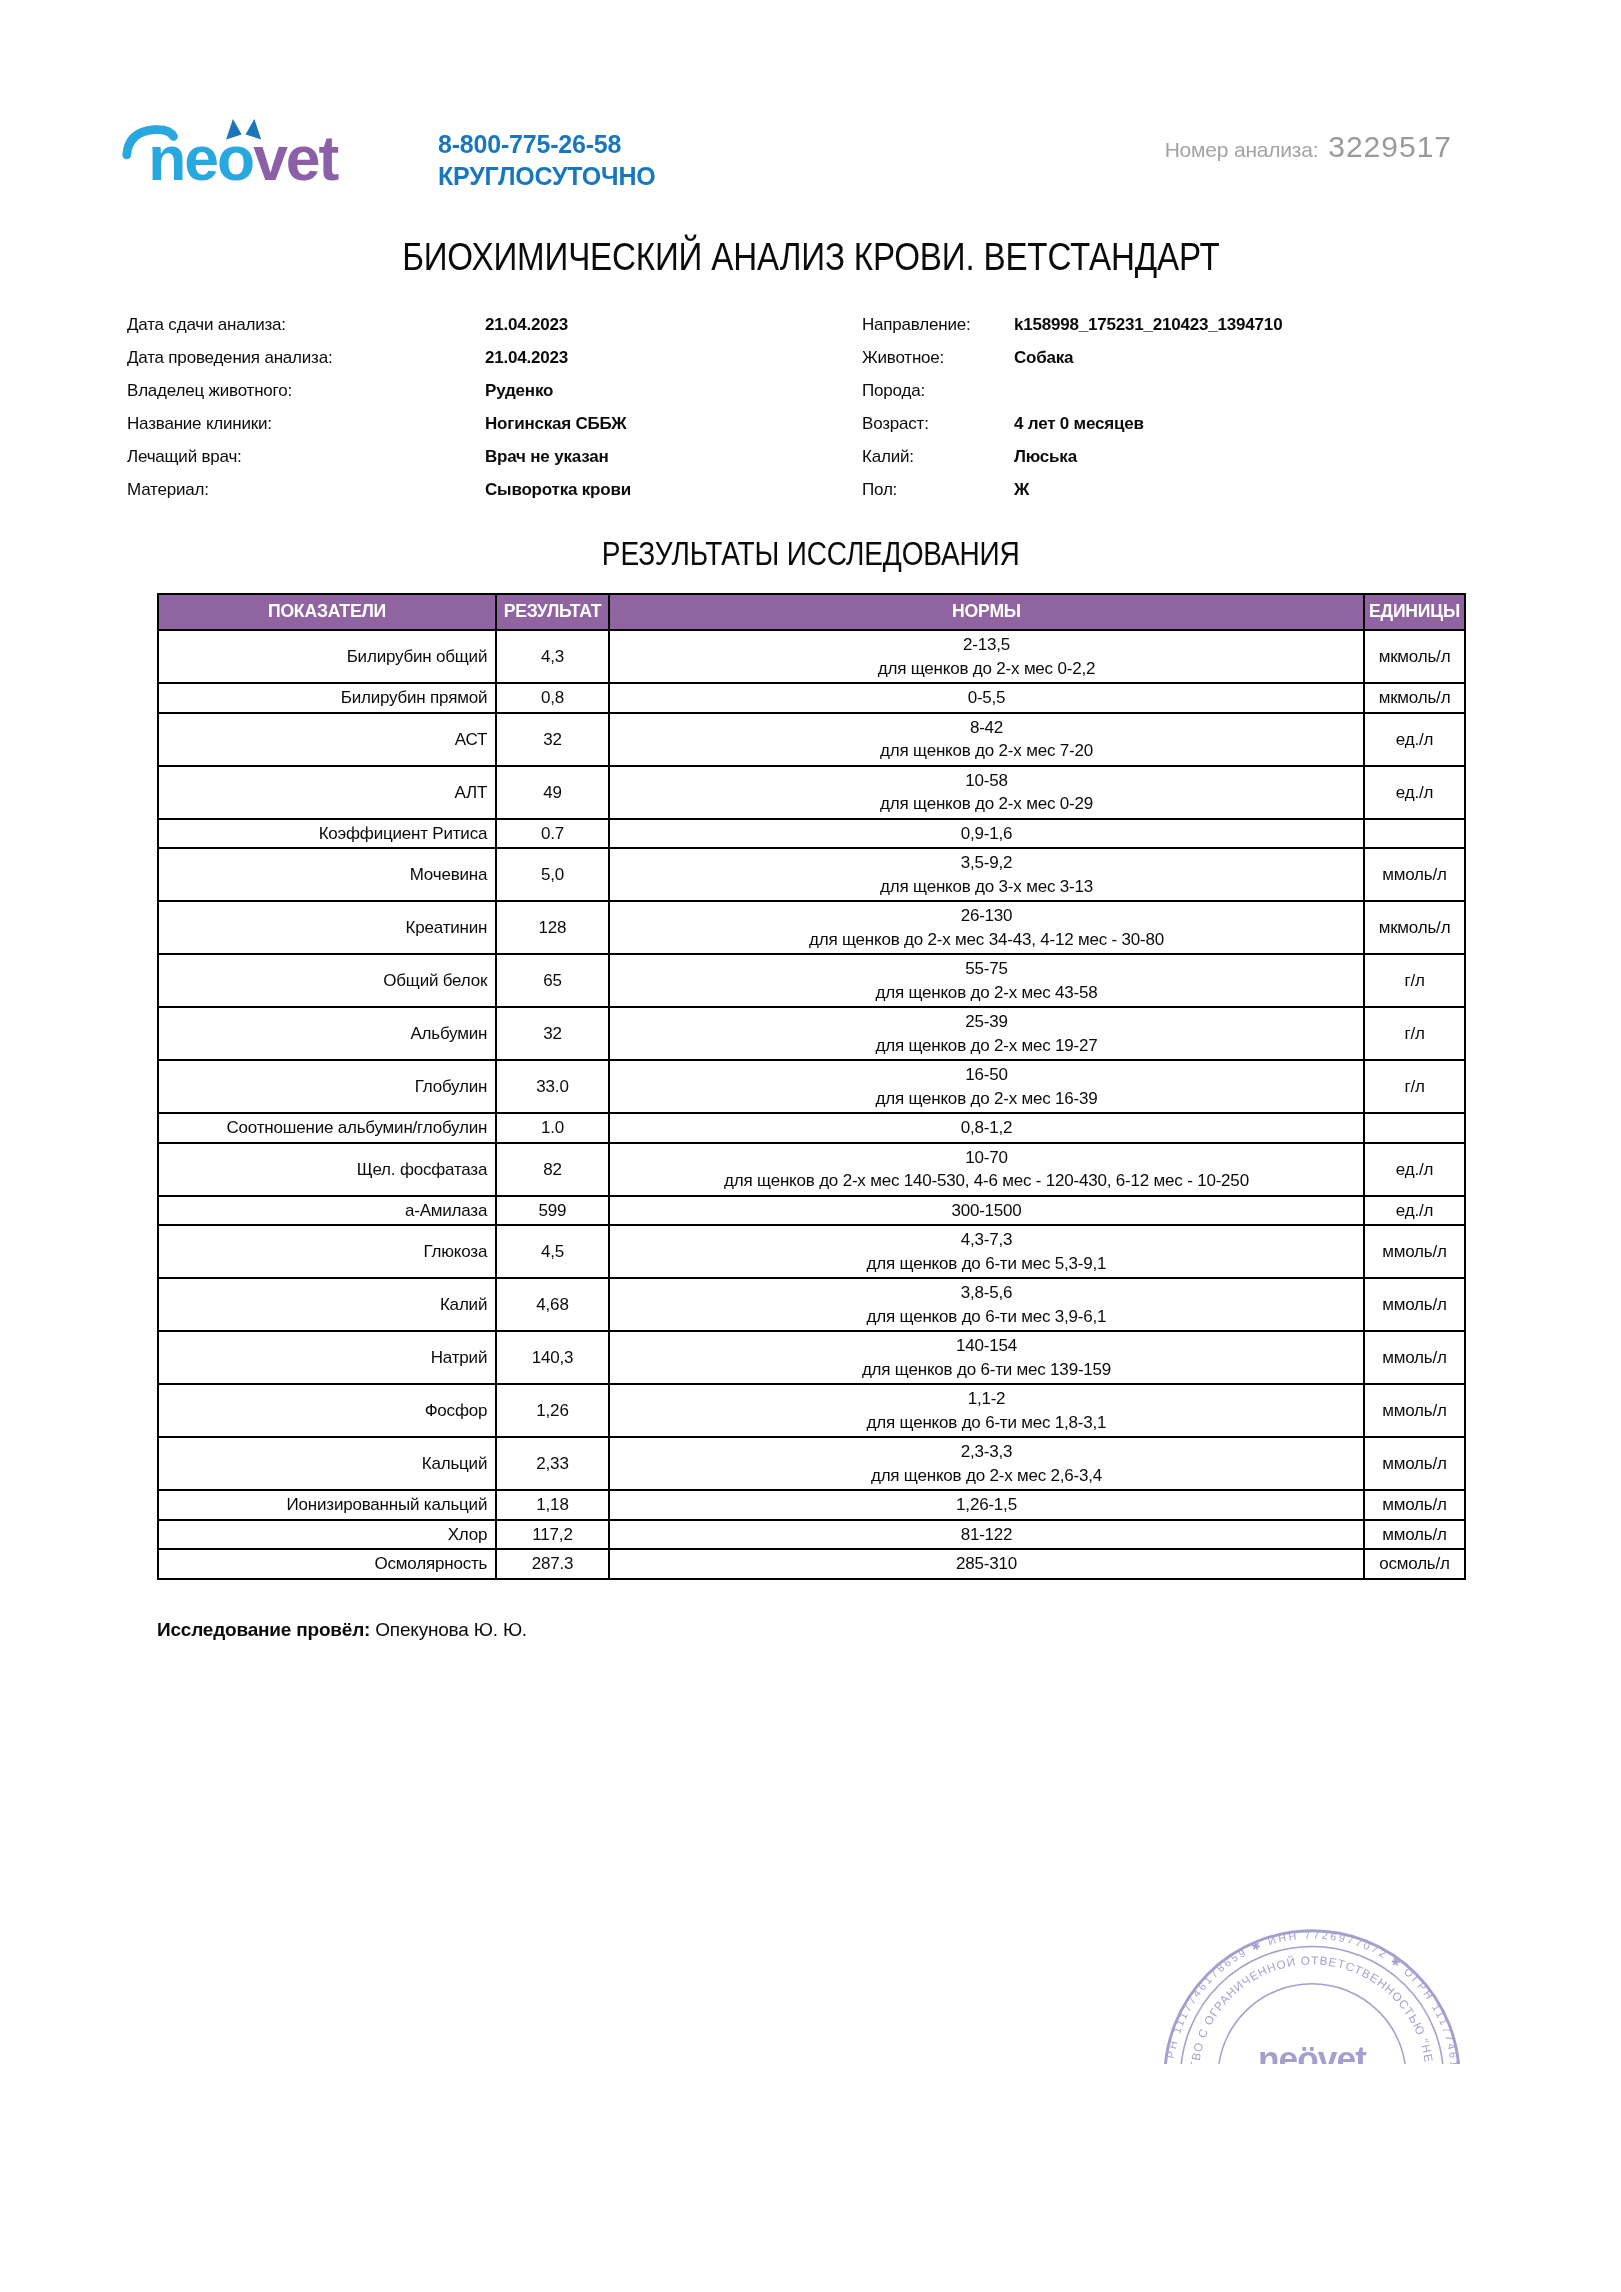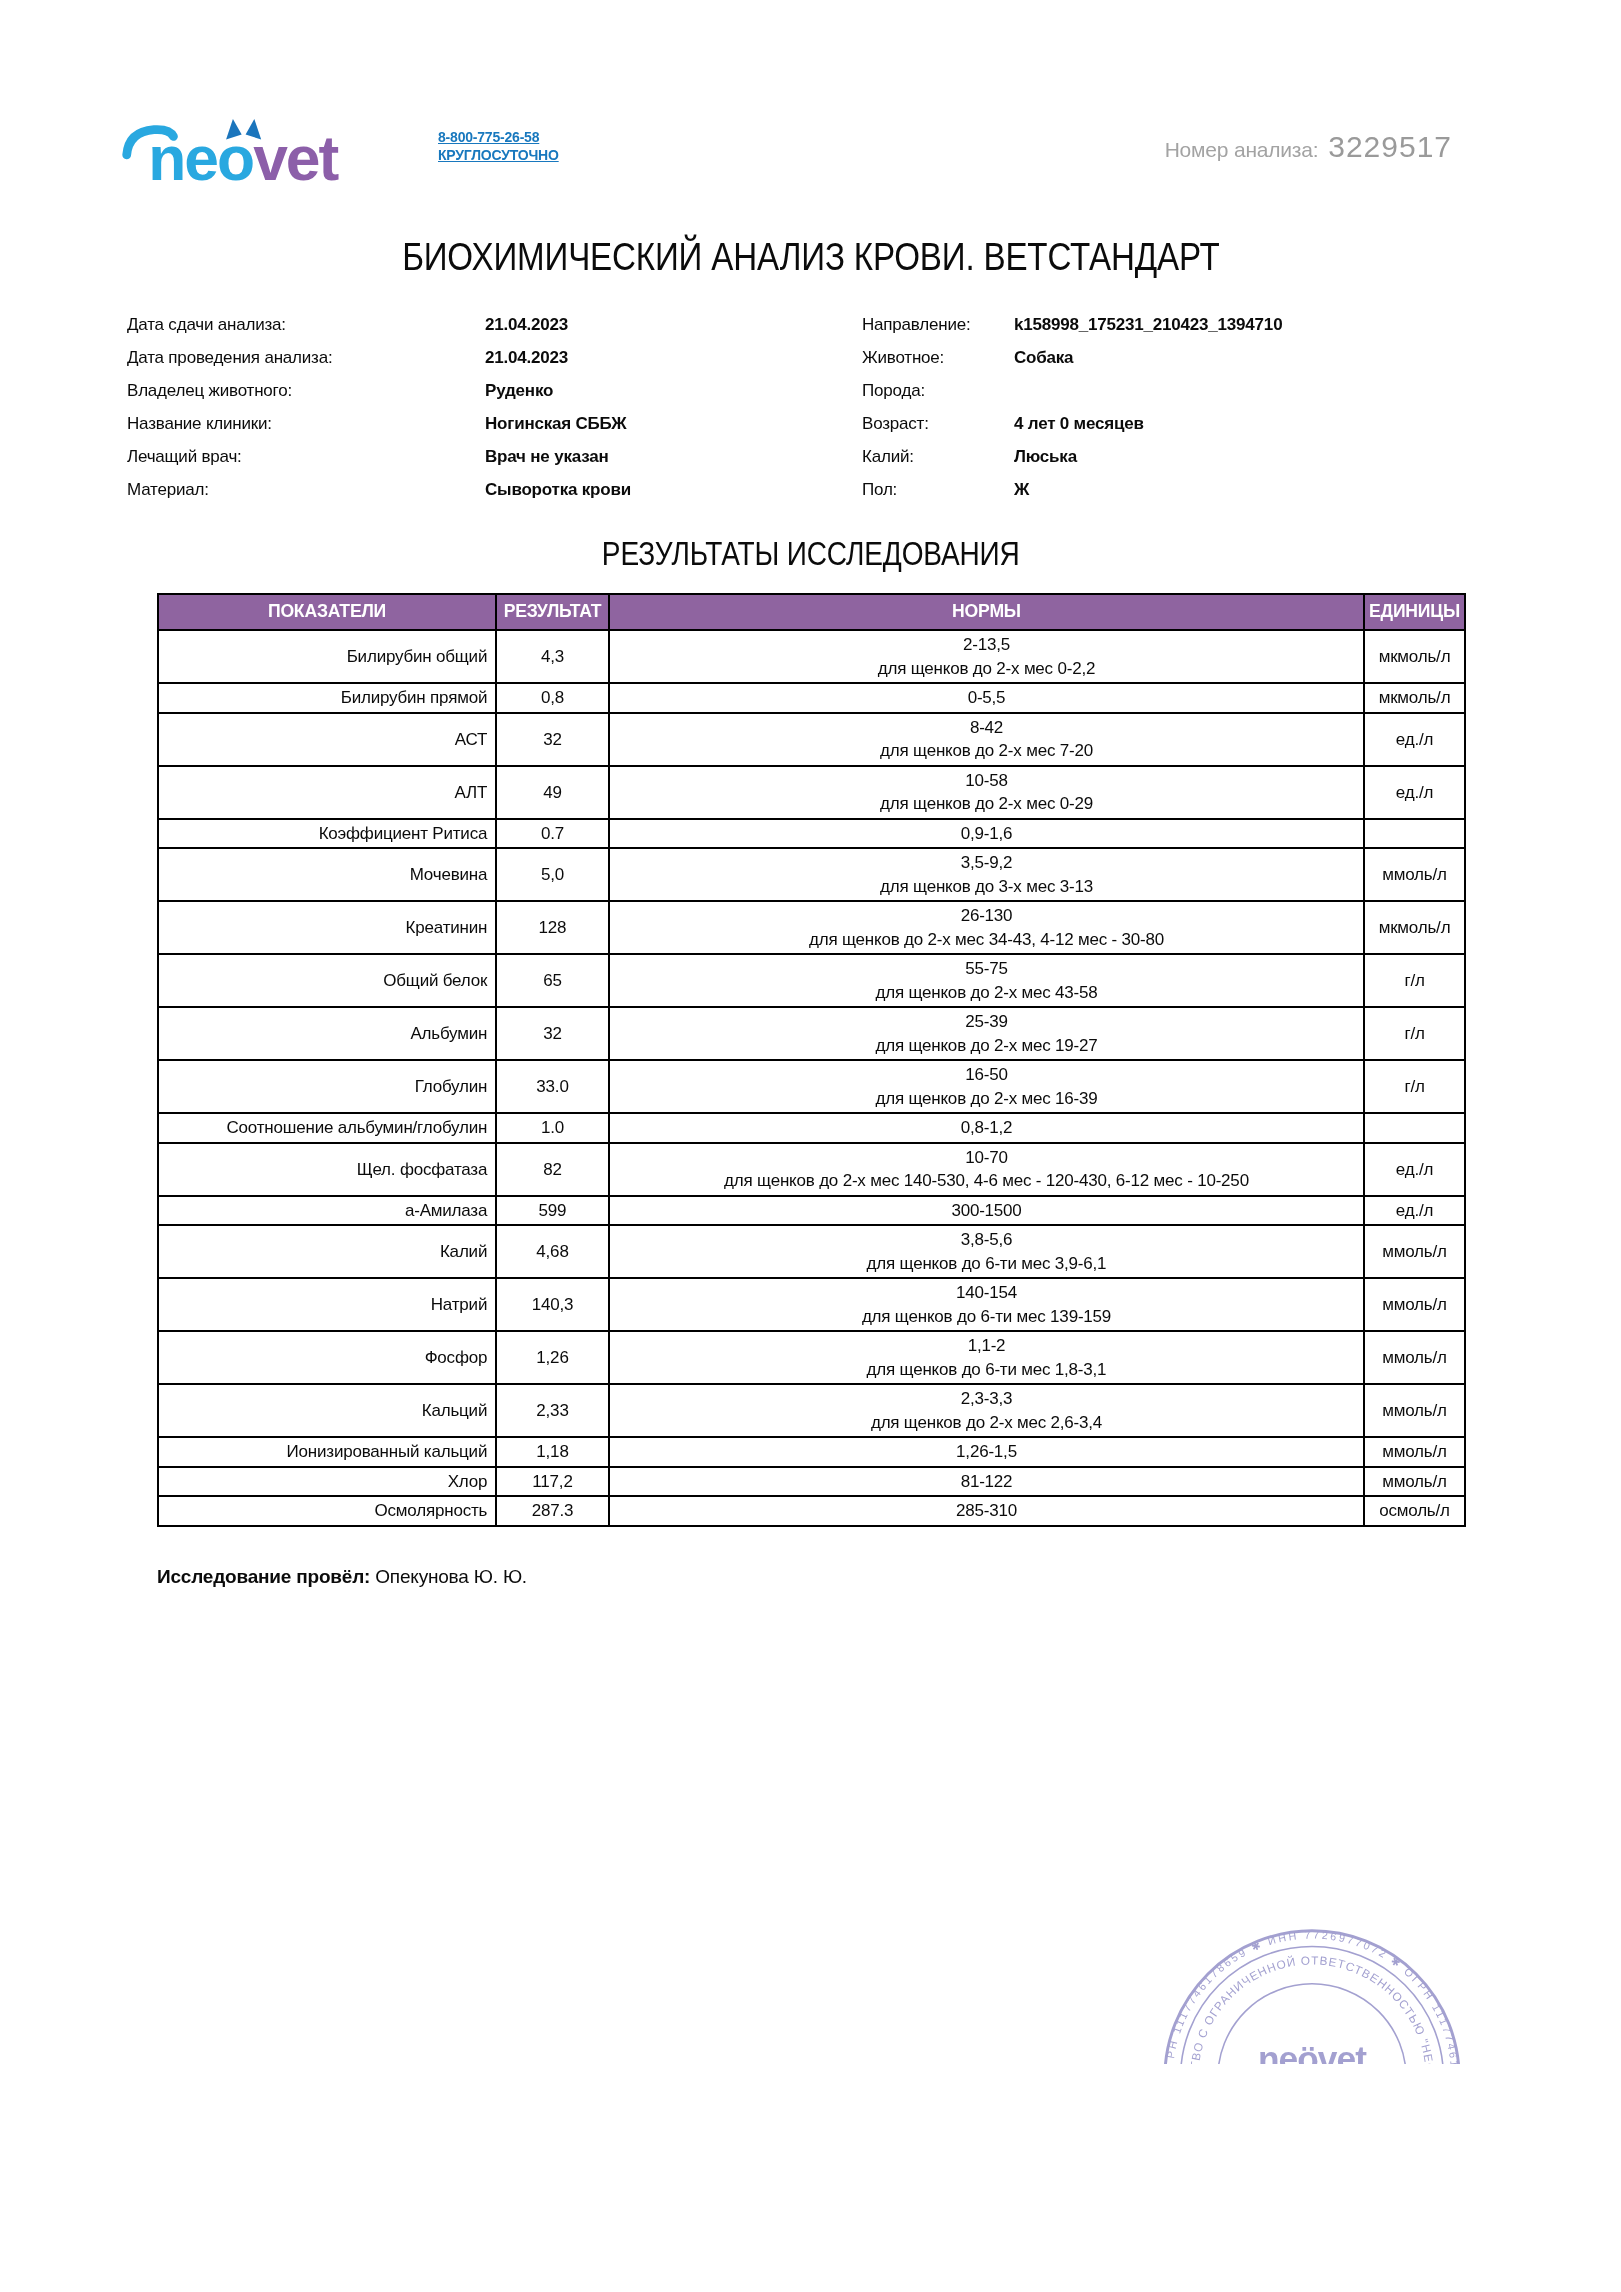--- a/index.html
+++ b/index.html
@@ -11,21 +11,21 @@
   html,body{background:#fff;}
   .page{
     position:relative; width:1621px; height:2064px; background:#fff;
     font-family:"Liberation Sans", sans-serif; color:var(--ink);
     letter-spacing:-0.2px; overflow:hidden;
   }
   
   .header{display:flex; align-items:flex-start; padding:116px 169px 0 120px;}
   .logo-wrap{flex:0 0 auto;}
   .phone-block{margin-left:61px; margin-top:11.8px; color:var(--phone-blue);
-    font-weight:bold; font-size:14px; line-height:1.3;text-decoration:underline;}
+    font-weight:bold; font-size:25px; line-height:1.3;}
   .analysis-no{margin-left:auto; margin-top:13.7px; white-space:nowrap;}
   .analysis-no .lbl{color:var(--muted-gray); font-size:21px;}
   .analysis-no .num{color:#9A9A9A; font-size:30px; margin-left:9.8px; letter-spacing:1px;}
   
   .title{margin-top:39px; text-align:center; font-size:39px; font-weight:400;}
   .title>span, .section-title>span{display:inline-block; transform:scaleX(0.85); transform-origin:center; white-space:nowrap;}
   
   .info{display:flex; margin:29px 0 0 127px;}
   .info-col{display:block;}
   .info-col.left{width:735px;}
@@ -295,20 +295,29 @@
   <tr>
     <td class="c-param">а-Амилаза</td>
     <td class="c-result">599</td>
     <td class="c-norm">
       <div class="norm-main">300-1500</div>
       <div class="norm-note"></div>
     </td>
     <td class="c-units">ед./л</td>
   </tr>
 
+  <tr>
+    <td class="c-param">Глюкоза</td>
+    <td class="c-result">4,5</td>
+    <td class="c-norm">
+      <div class="norm-main">4,3-7,3</div>
+      <div class="norm-note">для щенков до 6-ти мес 5,3-9,1</div>
+    </td>
+    <td class="c-units">ммоль/л</td>
+  </tr>
 
   <tr>
     <td class="c-param">Калий</td>
     <td class="c-result">4,68</td>
     <td class="c-norm">
       <div class="norm-main">3,8-5,6</div>
       <div class="norm-note">для щенков до 6-ти мес 3,9-6,1</div>
     </td>
     <td class="c-units">ммоль/л</td>
   </tr>

